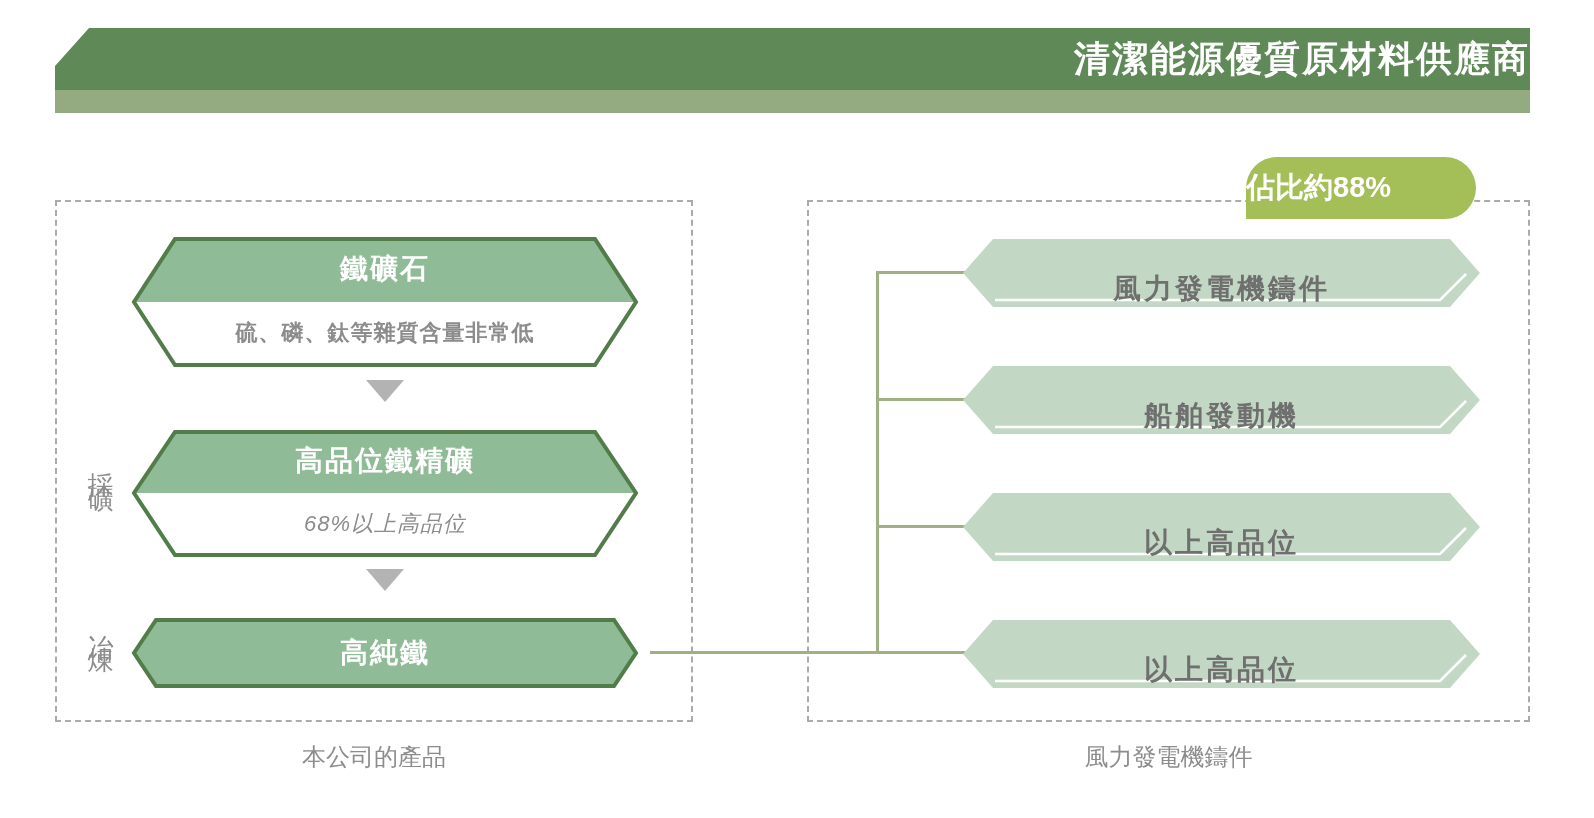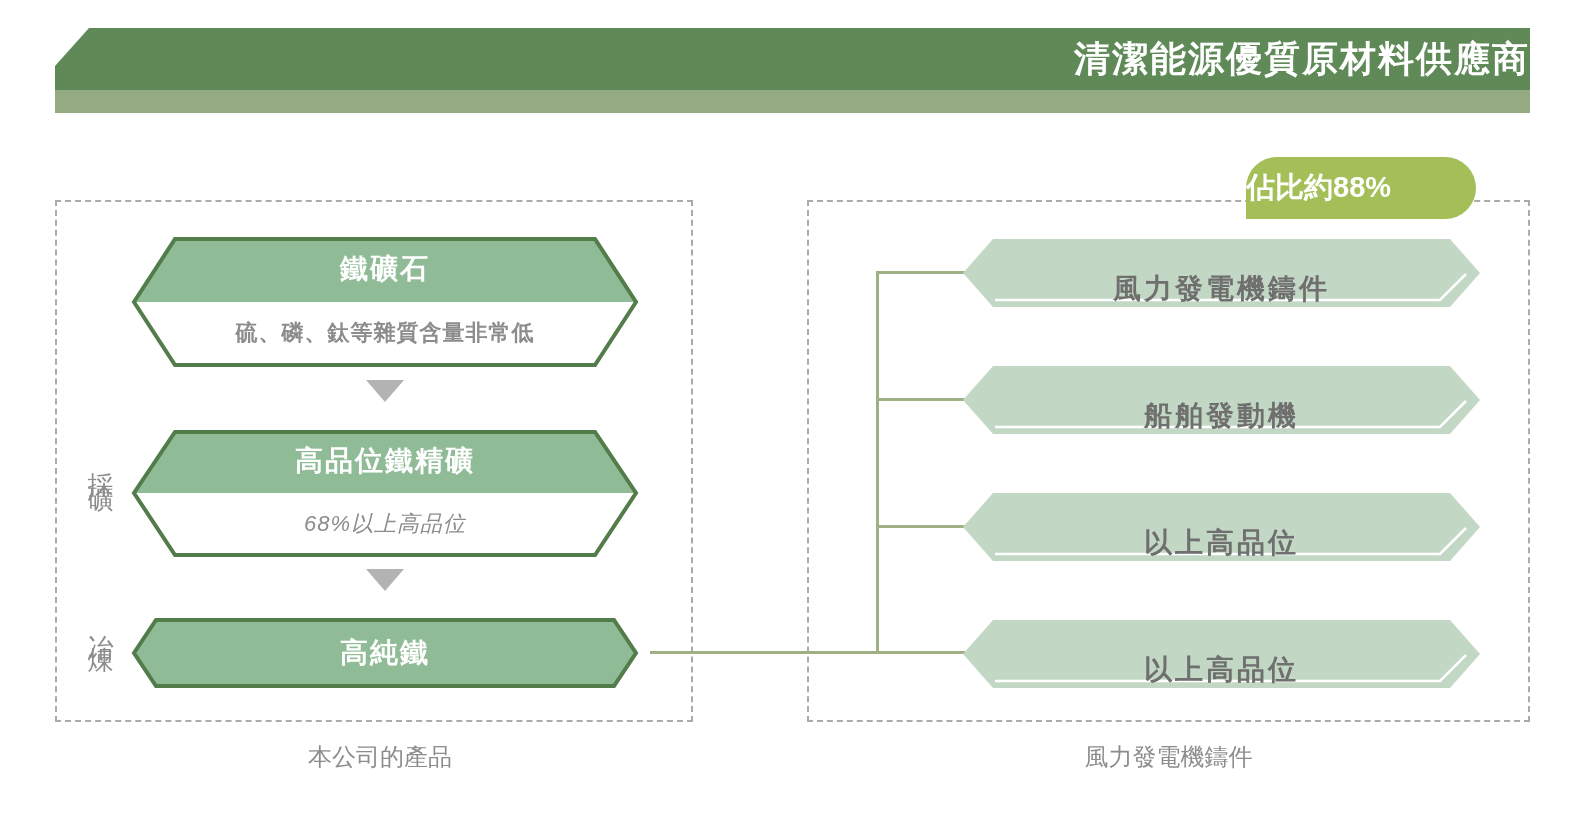--- a/index.html
+++ b/index.html
@@ -24,21 +24,21 @@
   .panel{
     position:absolute;top:200px;height:522px;
     border:2px dashed #ababab;box-sizing:border-box;background:transparent;
   }
   .panel-left{left:55px;width:638px;}
   .panel-right{left:807px;width:723px;}
 
   .caption{
     position:absolute;top:741px;color:#8c8c8c;font-size:24px;text-align:center;
   }
-  .caption-left{left:61px;width:638px;}
+  .caption-left{left:55px;width:638px;}
   .caption-right{left:807px;width:723px;}
 
   
   .badge{
     position:absolute;left:1246px;top:157px;width:230px;height:62px;
     background:#a4bf57;border-radius:31px 31px 31px 0;
     display:flex;align-items:center;justify-content:flex-start;
     color:#ffffff;font-size:29px;font-weight:bold;z-index:6;
   }
 

